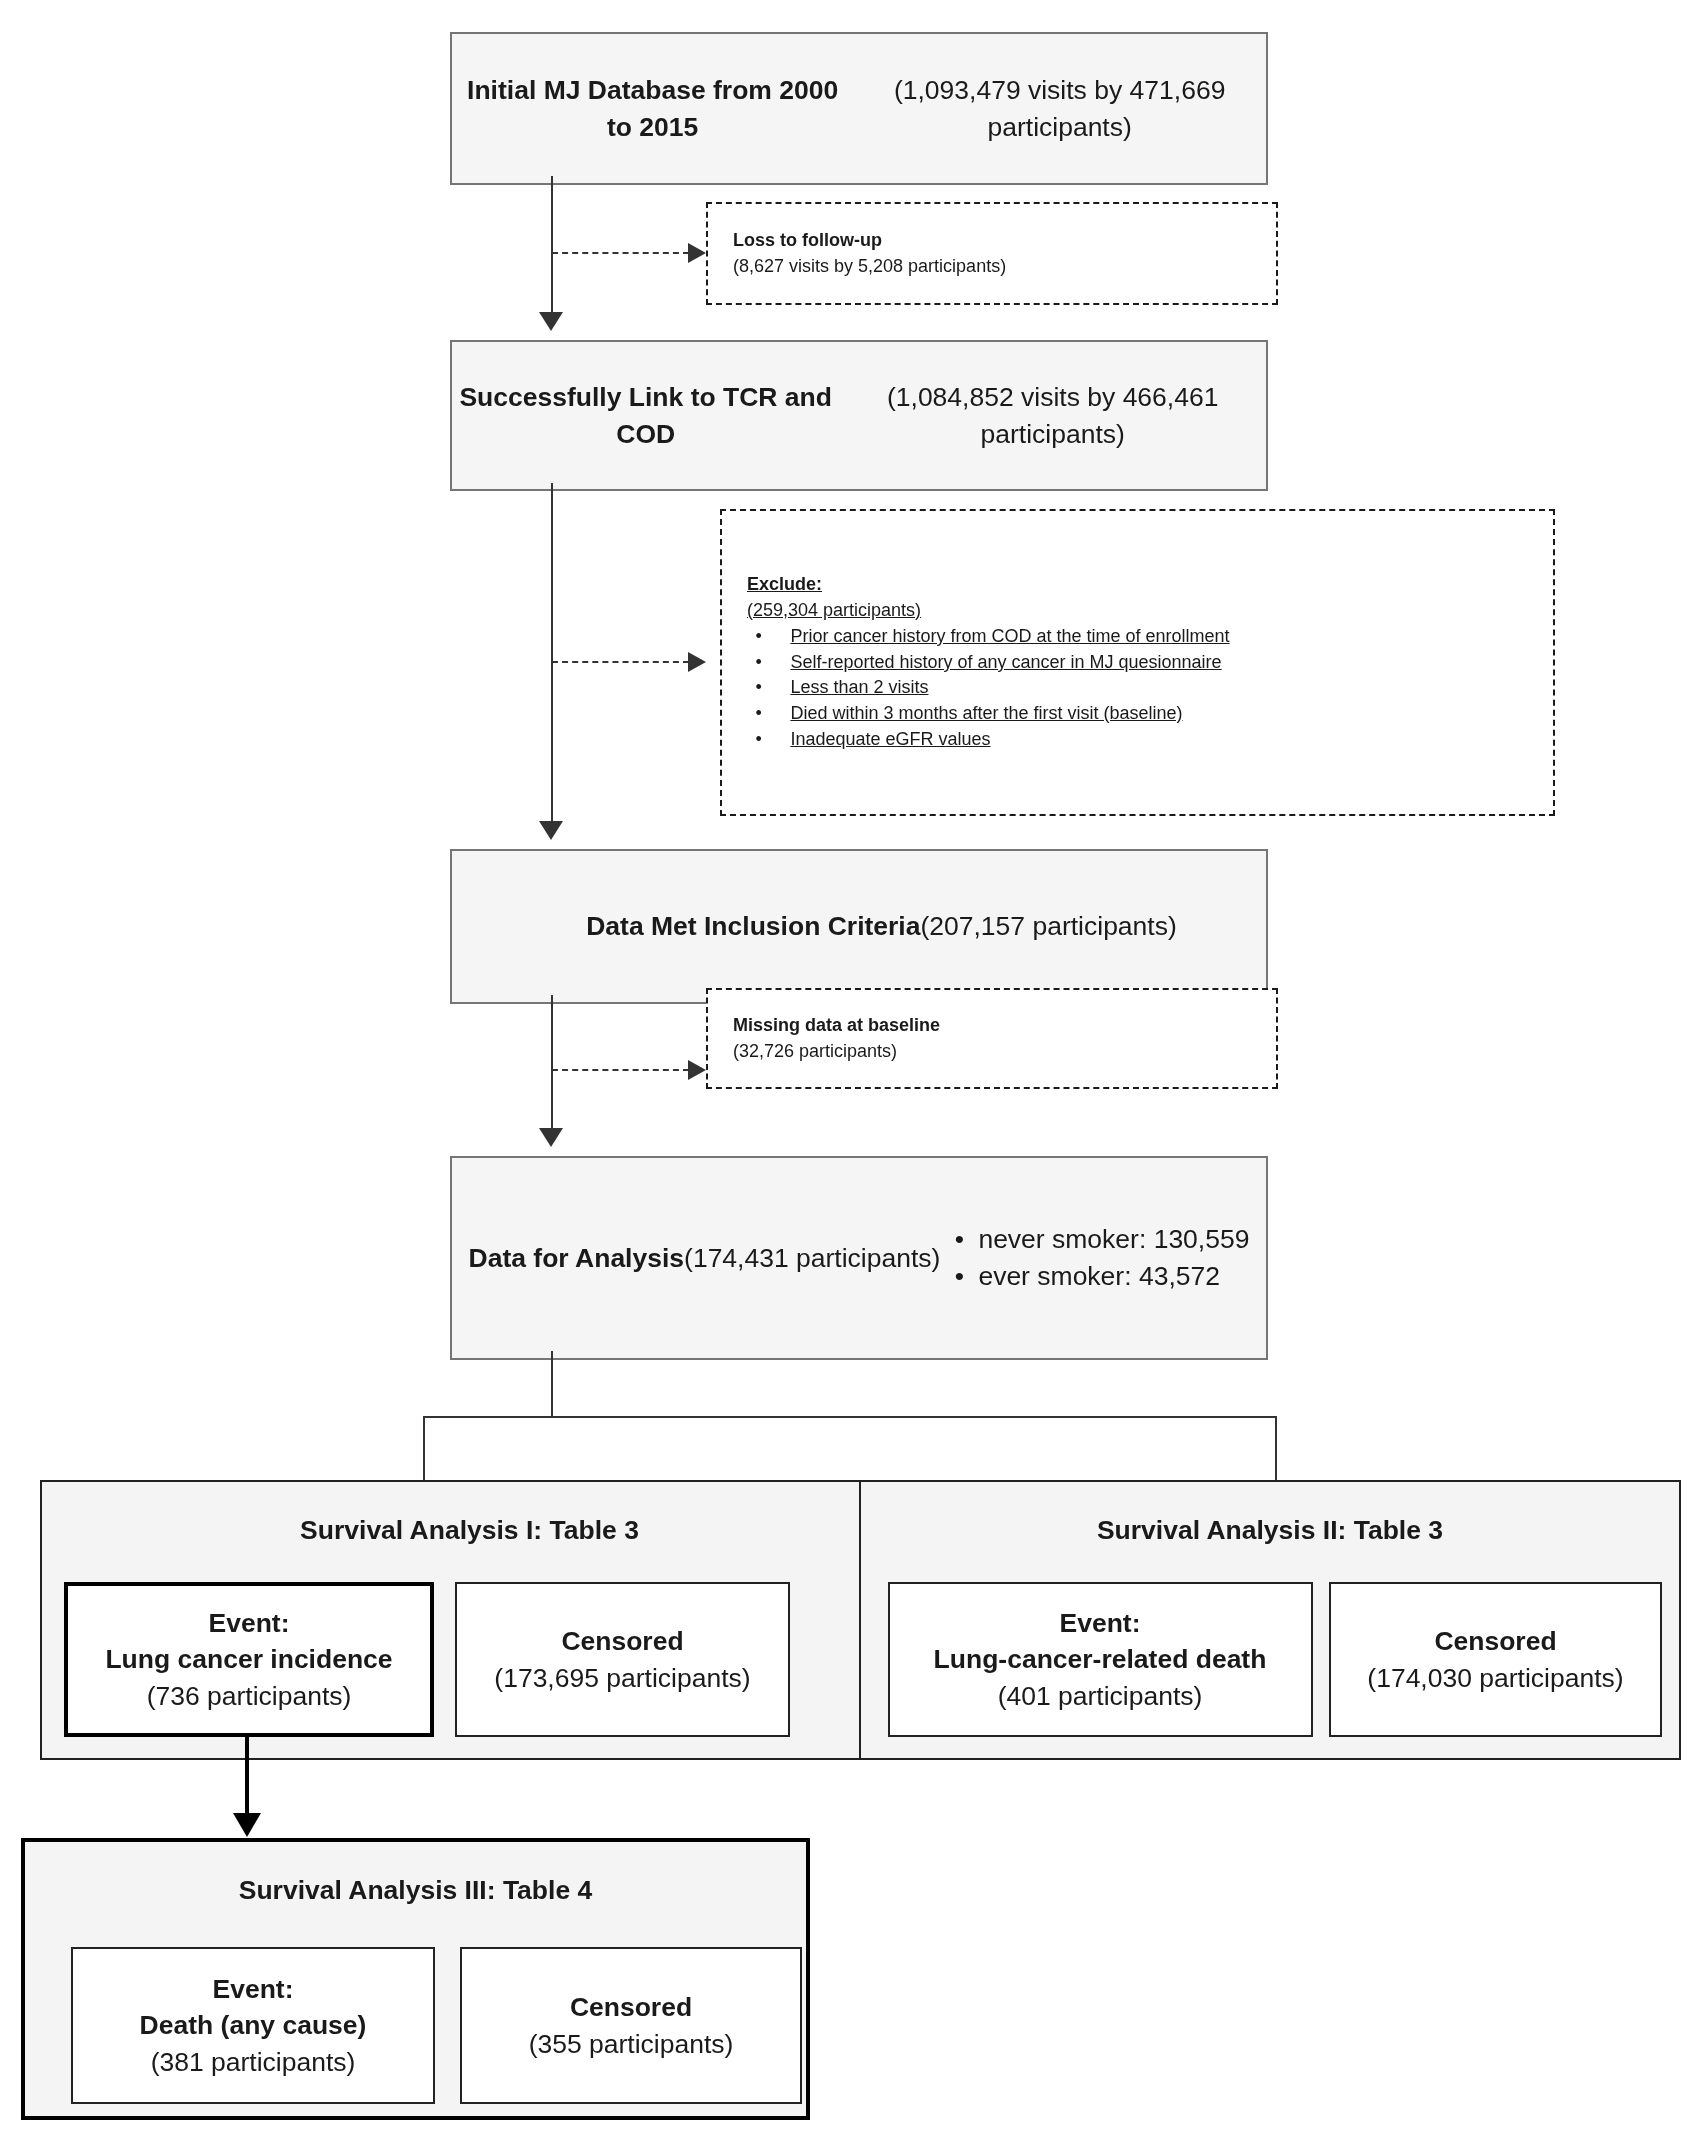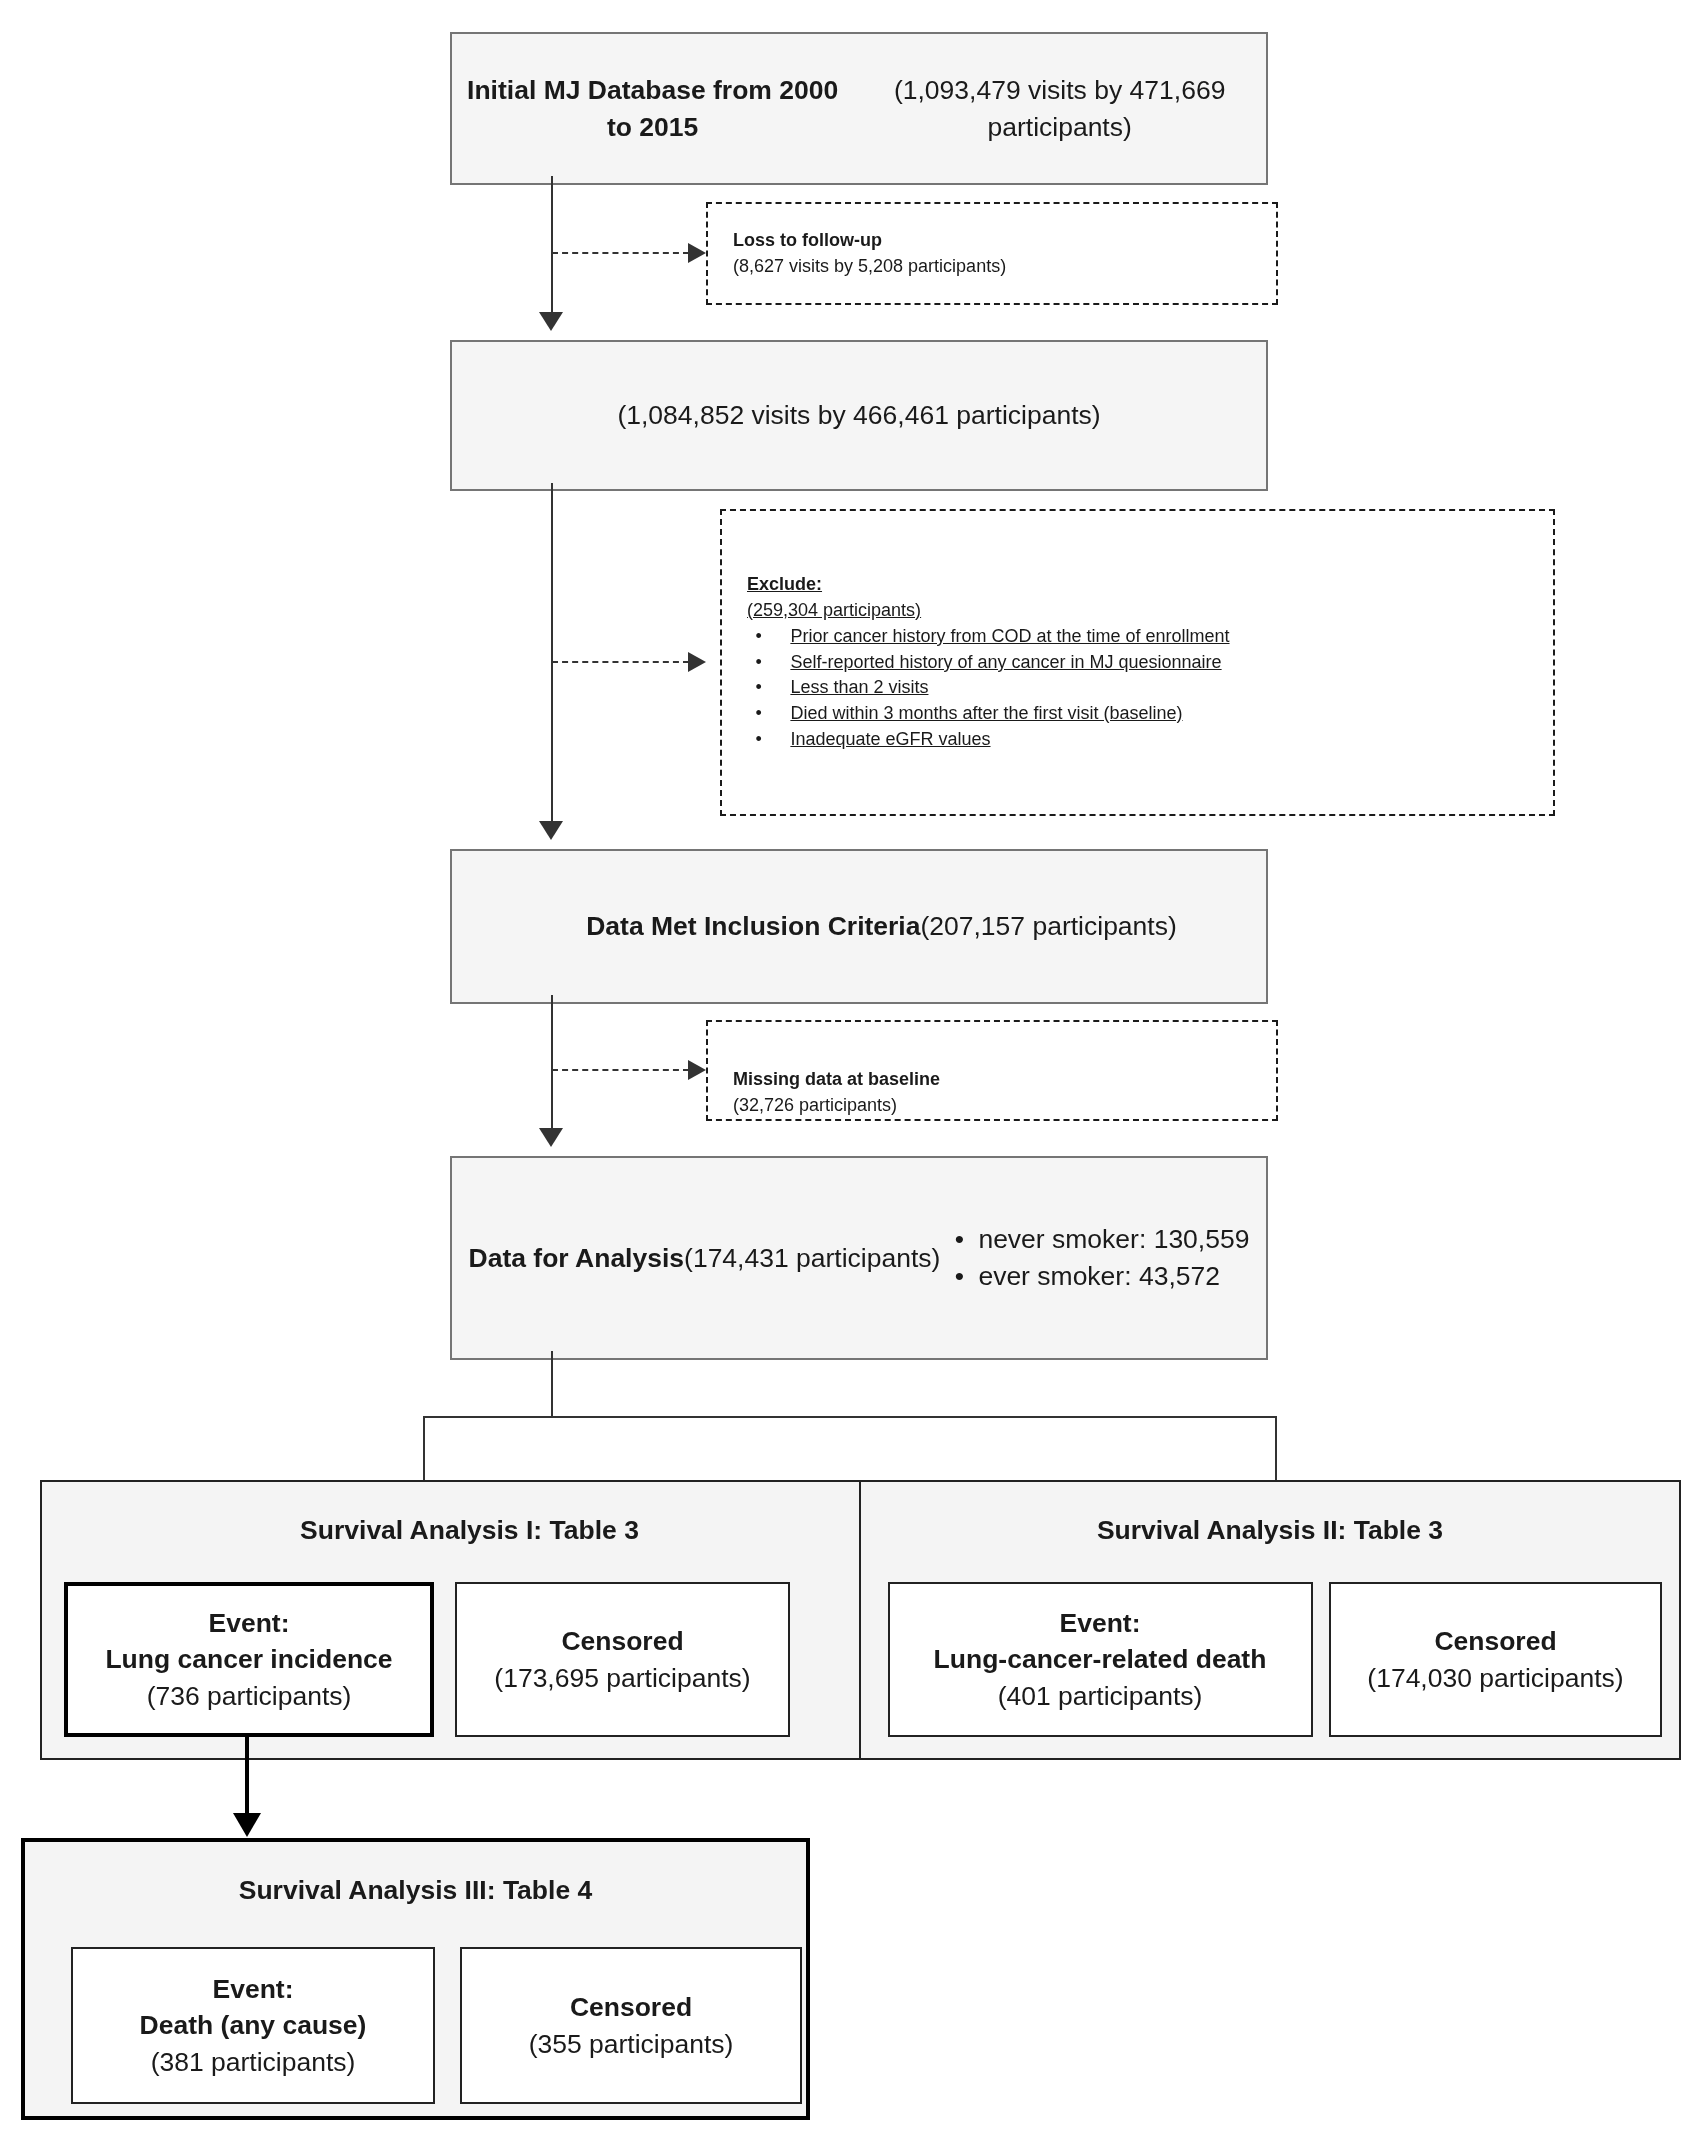--- a/index.html
+++ b/index.html
@@ -74,20 +74,21 @@
 <body>
 
 <div id="canvas">
 
   <div class="abs flowbox" style="left:450px;top:23px;width:818px;height:153px;">
     <div class="t">Initial MJ Database from 2000 to 2015</div>
     <div>(1,093,479 visits by 471,669 participants)</div>
   </div>
 
   <div class="abs flowbox" style="left:450px;top:331px;width:818px;height:151px;">
+    <div class="t">Successfully Link to TCR and COD</div>
     <div>(1,084,852 visits by 466,461 participants)</div>
   </div>
 
   <div class="abs flowbox" style="left:450px;top:840px;width:818px;height:155px;padding-left:45px;">
     <div class="t">Data Met Inclusion Criteria</div>
     <div>(207,157 participants)</div>
   </div>
 
   <div class="abs flowbox" style="left:450px;top:1147px;width:818px;height:204px;">
     <div class="t">Data for Analysis</div>
@@ -108,21 +109,21 @@
     <div>(259,304 participants)</div>
     <ul class="blist">
       <li><span class="mk">•</span><span>Prior cancer history from COD at the time of enrollment</span></li>
       <li><span class="mk">•</span><span>Self-reported history of any cancer in MJ quesionnaire</span></li>
       <li><span class="mk">•</span><span>Less than 2 visits</span></li>
       <li><span class="mk">•</span><span>Died within 3 months after the first visit (baseline)</span></li>
       <li><span class="mk">•</span><span>Inadequate eGFR values</span></li>
     </ul>
   </div>
 
-  <div class="abs dashbox" style="left:706px;top:1020px;width:572px;height:101px;justify-content:flex-end;">
+  <div class="abs dashbox" style="left:706px;top:988px;width:572px;height:101px;">
     <div class="t">Missing data at baseline</div>
     <div>(32,726 participants)</div>
   </div>
 
   <div class="abs vline" style="left:551px;top:176px;height:137px;"></div>
   <div class="abs head-down" style="left:539px;top:312px;"></div>
 
   <div class="abs vline" style="left:551px;top:483px;height:340px;"></div>
   <div class="abs head-down" style="left:539px;top:821px;"></div>
 

